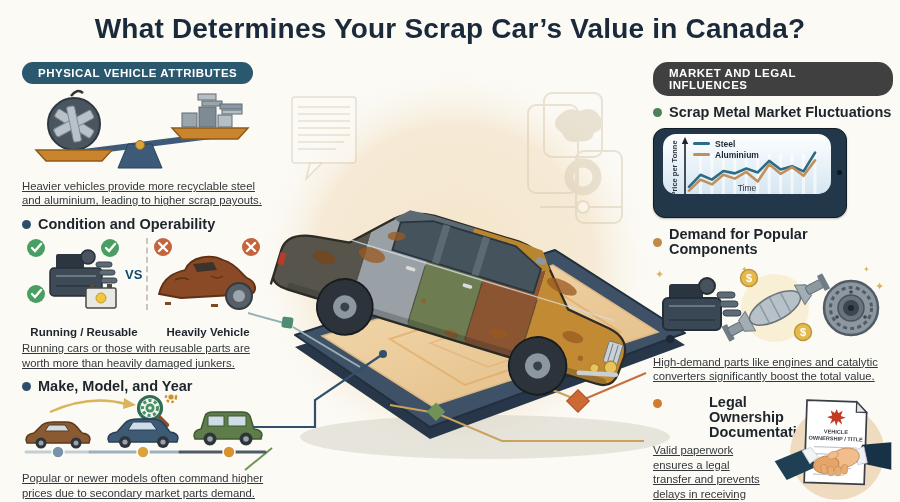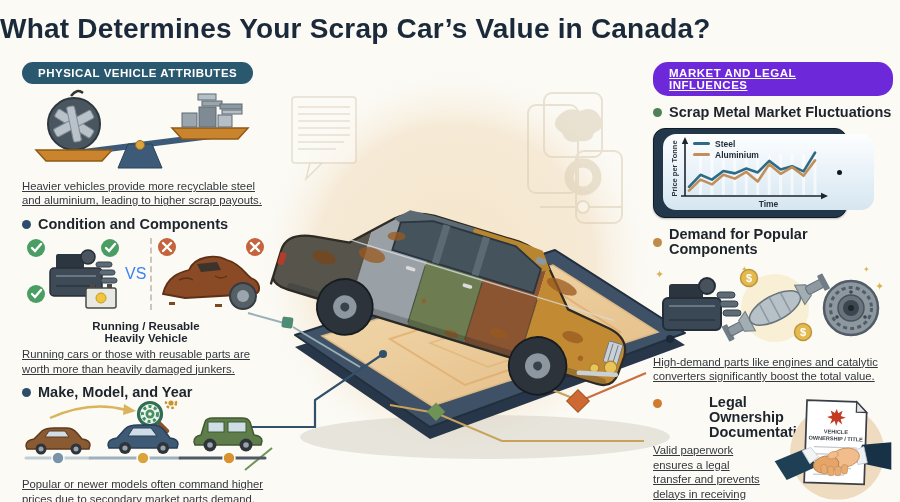--- a/index.html
+++ b/index.html
@@ -1,62 +1,62 @@
 <!DOCTYPE html>
 <html><head>
 <meta charset="utf-8">
 <style>
   html,body{margin:0;padding:0;}
   body{width:900px;height:502px;overflow:hidden;background:#fbfaf5;
        font-family:"Liberation Sans",sans-serif;position:relative;}
   .canvas{position:absolute;inset:0;width:900px;height:502px;}
 
-  .title{position:absolute;top:13px;left:0;right:0;text-align:left;
+  .title{position:absolute;top:13px;left:0;right:0;text-align:center;
          font-size:28px;font-weight:bold;color:#1b2a3a;letter-spacing:.2px;z-index:3;}
 
   .col{position:absolute;top:62px;z-index:2;}
   .col-left{left:22px;width:248px;}
   .col-right{left:653px;width:240px;}
 
   .pill{display:inline-block;padding:5px 16px;border-radius:15px;color:#fff;
         font-size:11.5px;font-weight:bold;letter-spacing:.5px;}
   .pill-left{background:#2a586e;}
-  .pill-right{background:#6d28d9;text-decoration:underline;}
+  .pill-right{background:#404040;}
 
   .sec-head{display:flex;align-items:center;gap:7px;margin-top:9px;
             font-size:14.5px;font-weight:bold;color:#1d242c;line-height:1.05;}
   .dot{width:9px;height:9px;border-radius:50%;flex:0 0 auto;}
   .dot-navy{background:#2d4e6b;}
   .dot-green{background:#4e8158;}
   .dot-tan{background:#c08a4a;}
   .dot-orange{background:#d07c2e;}
 
   .body-text{font-size:11.3px;color:#34383d;line-height:1.28;margin-top:3px;text-decoration:underline;}
 
   .cond-row{display:flex;align-items:center;margin-top:4px;}
-  .vs{font-size:16px;font-weight:normal;color:#3b82f6;margin:0 1px;}
+  .vs{font-size:13px;font-weight:bold;color:#0c4a6e;margin:0 1px;}
   .cond-divider{border-left:2px dashed #ccc5b9;height:72px;margin:0 3px;}
-  .cond-labels{display:flex;margin-top:8px;flex-direction:column;}
+  .cond-labels{display:flex;margin-top:14px;}
   .cond-labels span{flex:1;text-align:center;font-size:11.5px;font-weight:bold;color:#1d242c;}
 
   
   .tablet{position:relative;width:192px;height:88px;margin-top:8px;background:#22384a;
           border:1px solid #101b26;border-radius:12px;box-shadow:0 1px 2px rgba(0,0,0,.25);}
   .tablet-cam{position:absolute;right:4px;top:41px;width:5px;height:5px;border-radius:50%;background:#0e1822;}
-  .screen{position:absolute;left:9px;top:5px;width:168px;height:76px;border-radius:13px;
-          background:linear-gradient(180deg,#fdfeff 0%,#e7f1f8 55%,#d6e6f0 100%);overflow:hidden;padding-left:43px;}
+  .screen{position:absolute;left:9px;top:5px;width:168px;height:60px;border-radius:13px;
+          background:linear-gradient(180deg,#fdfeff 0%,#e7f1f8 55%,#d6e6f0 100%);overflow:hidden;}
   .screen svg{position:absolute;left:0;top:0;}
   .legend{position:absolute;left:30px;top:4px;z-index:2;}
   .legend-row{display:flex;align-items:center;gap:5px;height:11px;}
   .legend-swatch{width:17px;height:3px;border-radius:2px;}
   .legend-label{font-size:8.5px;font-weight:bold;color:#1d2a36;}
   .ylabel{position:absolute;left:-25px;top:30px;width:72px;text-align:center;
           transform:rotate(-90deg);font-size:7.5px;font-weight:bold;color:#28323c;}
   .xlabel{position:absolute;bottom:1px;left:0;right:0;text-align:center;
-          font-size:8.5px;font-weight:bold;color:#28323c;}
+          font-size:8.5px;font-weight:normal;color:#28323c;}
 
   .legal-row{display:flex;gap:4px;margin-top:2px;}
   .legal-left{width:116px;}
   .legal-left .sec-head{align-items:flex-start;gap:47px;}
   .legal-left .dot{margin-top:4px;}
 
   .center-art{position:absolute;left:240px;top:55px;width:450px;height:430px;z-index:1;pointer-events:none;}
 </style>
 </head>
 <body>
@@ -219,21 +219,21 @@
         <rect x="180" y="17" width="20" height="5" fill="#9aa5ad"></rect>
         <rect x="198" y="20" width="22" height="5" fill="#8d99a2"></rect>
         <rect x="200" y="26" width="20" height="4" fill="#b6bfc6"></rect>
       </g>
     </svg>
 
     <div class="body-text">Heavier vehicles provide more recyclable steel and aluminium, leading to higher scrap payouts.</div>
 
     <div class="sec-head">
       <span class="dot dot-navy"></span>
-      <span>Condition and Components</span>
+      <span>Condition and Operability</span>
     </div>
 
     <div class="cond-row">
       <svg width="102" height="76" viewBox="0 0 102 76">
         <g>
           <circle cx="14" cy="12" r="9" fill="#4a9e63"></circle>
             <path d="M10,12 L13,15 L19,8" stroke="#fff" stroke-width="2.4" fill="none" stroke-linecap="round"></path>
           <circle cx="88" cy="12" r="9" fill="#4a9e63"></circle>
             <path d="M84,12 L87,15 L93,8" stroke="#fff" stroke-width="2.4" fill="none" stroke-linecap="round"></path>
           <circle cx="14" cy="58" r="9" fill="#4a9e63"></circle>

